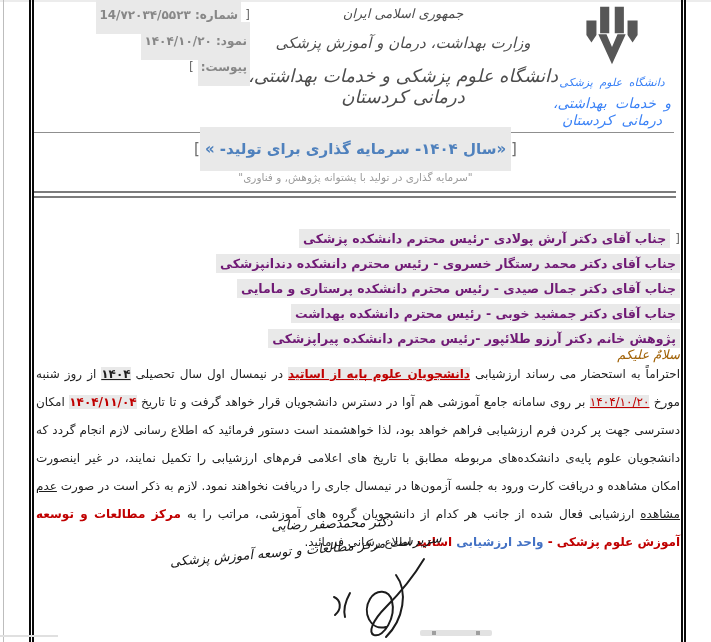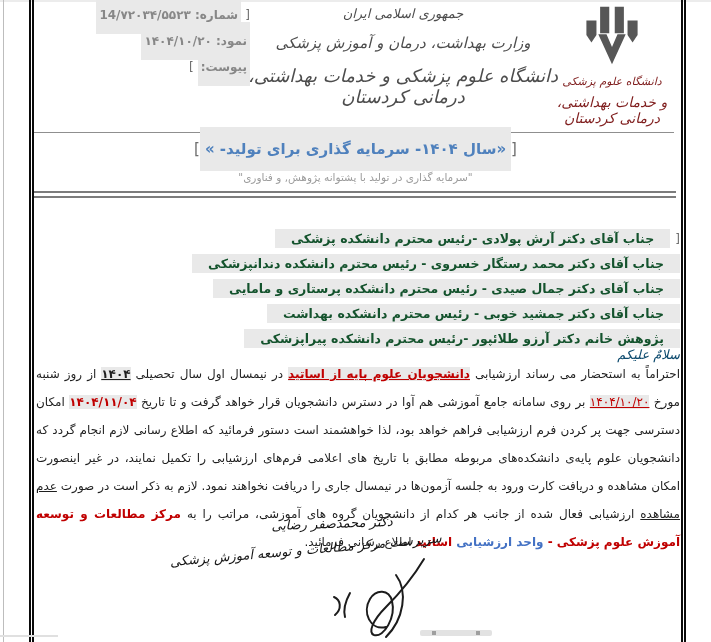--- a/index.html
+++ b/index.html
@@ -27,37 +27,37 @@
   .bm{color:#6e6e6e;font-weight:normal;font-size:12px;}
 
   
   .hdr-center{position:absolute;left:238px;top:6px;width:330px;text-align:center;
               color:#4d4d4d;font-style:italic;}
   .hdr-center .l1{font-size:13px;margin-bottom:13px;}
   .hdr-center .l2{font-size:15px;margin-bottom:13px;}
   .hdr-center .l3{font-size:18px;}
 
   
-  .logo{position:absolute;left:538px;top:3px;width:148px;text-align:center;color:#7f1d1d;}
+  .logo{position:absolute;left:538px;top:3px;width:148px;text-align:center;color:#3b82f6;font-family:Liberation Mono, monospace;}
   .logo .cap1{font-size:11px;font-style:italic;margin-top:2px;}
   .logo .cap2{font-size:14px;font-style:italic;margin-top:6px;}
 
   
   .slogan{position:absolute;left:0;top:140px;width:711px;text-align:center;direction:rtl;
           font-size:15px;font-weight:bold;color:var(--blue-slogan);}
   .slogan .inner{background:var(--hl);padding:13px 5px;}
   .slogan .bm{font-size:15px;}
   .sub-slogan{position:absolute;left:0;top:171px;width:711px;text-align:center;
               font-size:10.5px;color:#9c9c9c;}
 
   
   .recipients{position:absolute;right:31px;top:228px;direction:rtl;text-align:right;}
   .recipients .row{height:25px;white-space:nowrap;}
-  .recipients .name{background:var(--hl);padding:2px 16px;font-size:12.5px;font-weight:bold;color:#14532d;}
-  .salutation{position:absolute;right:31px;top:347px;font-size:13px;font-style:italic;color:#0c4a6e;}
+  .recipients .name{background:var(--hl);padding:2px 4px;font-size:12.5px;font-weight:bold;color:#701a75;}
+  .salutation{position:absolute;right:31px;top:347px;font-size:13px;font-style:italic;color:#a16207;}
 
   
   .body-par{position:absolute;left:36px;right:31px;top:360px;direction:rtl;
             text-align:justify;font-size:12px;line-height:28px;color:#1f1f1f;}
   .seg-red{color:var(--red);}
   .seg-blue{color:var(--blue);}
   .b{font-weight:bold;}
   .u{text-decoration:underline;}
   .hl{background:var(--hl);}
 

